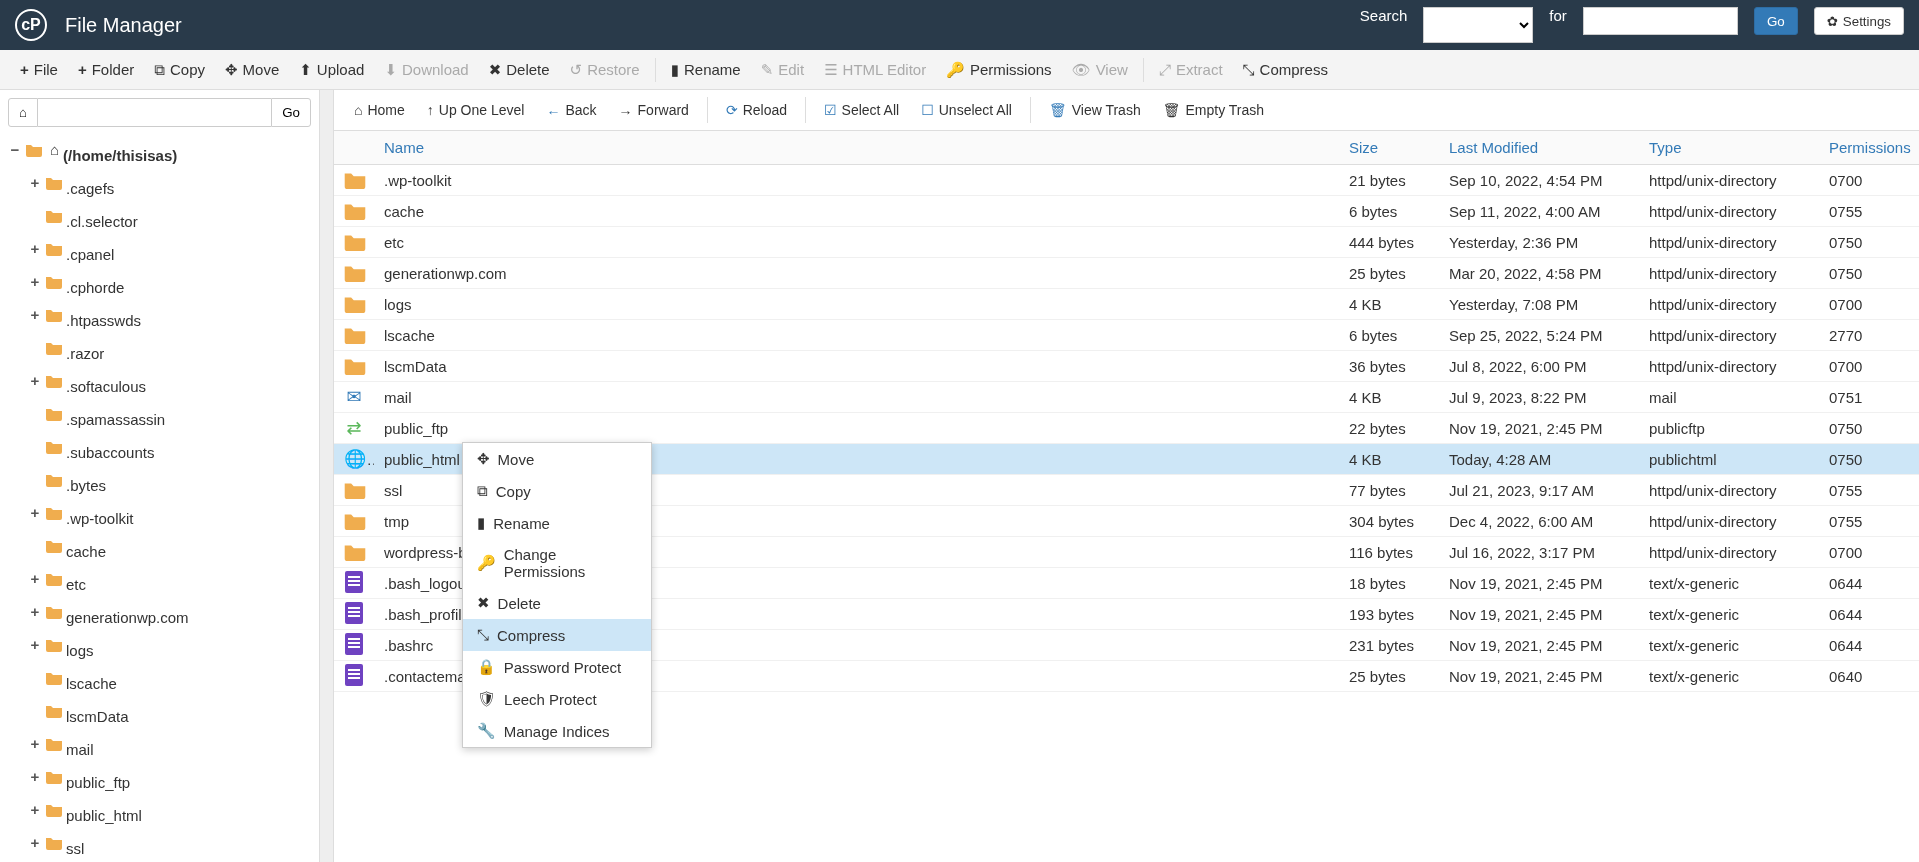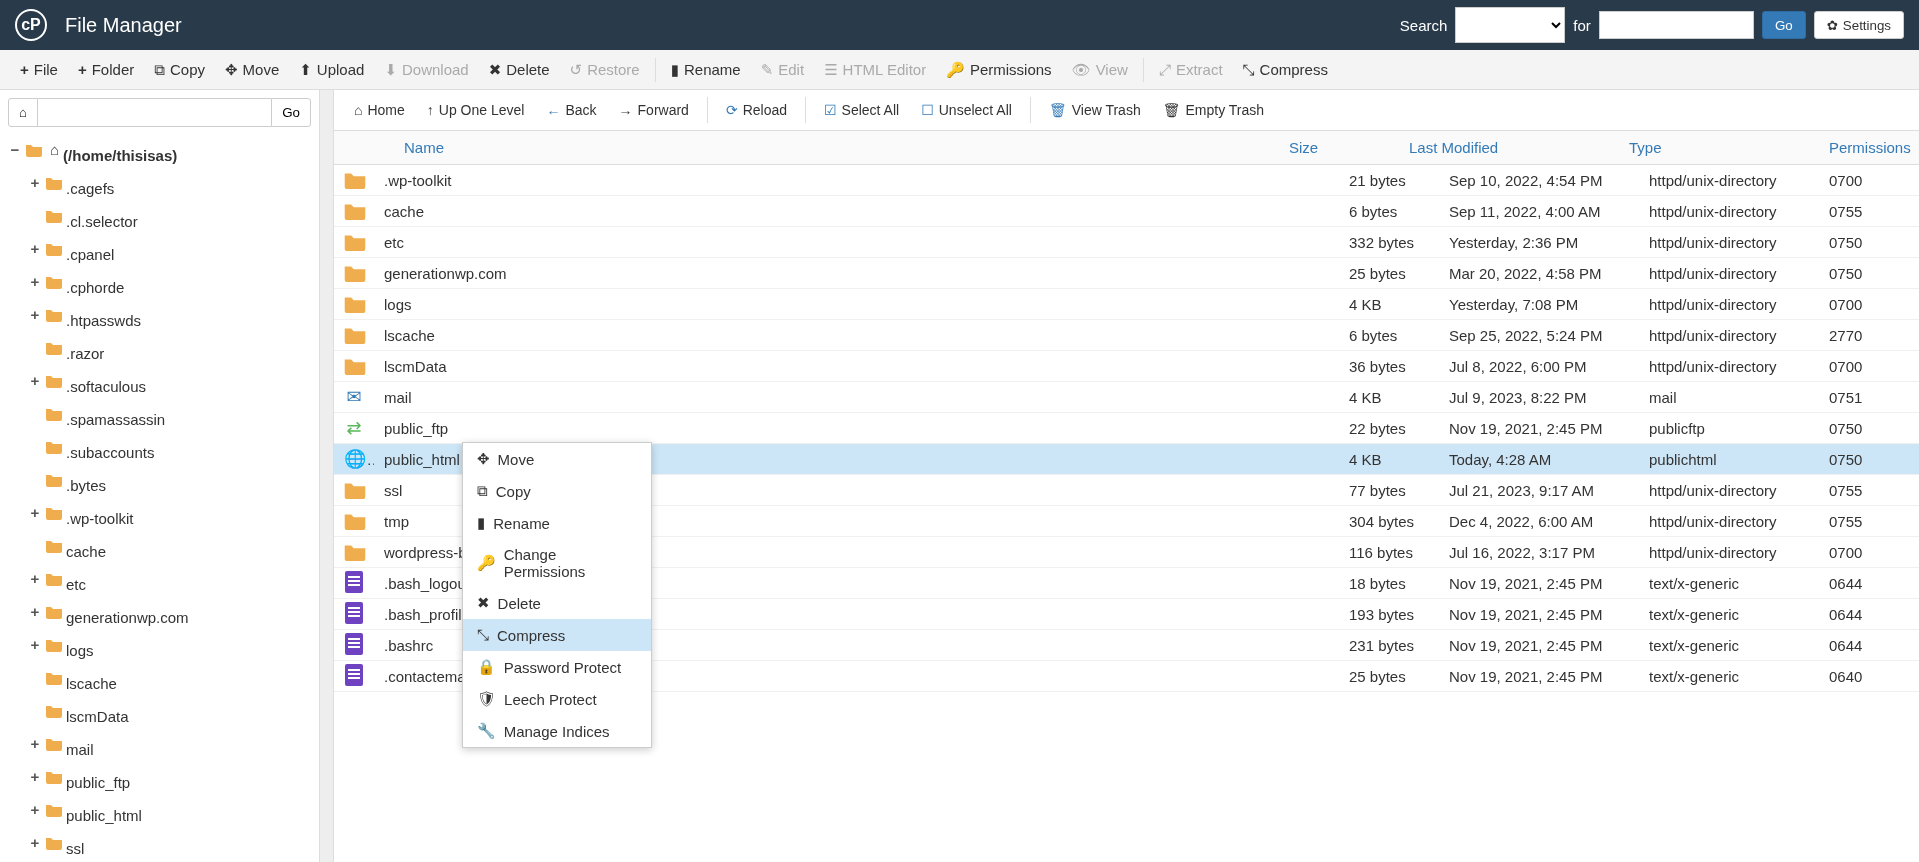--- a/index.html
+++ b/index.html
@@ -2,21 +2,21 @@
 <html><head>
 <meta charset="utf-8">
 <style>
 * { box-sizing: border-box; margin: 0; padding: 0; font-family: -apple-system, BlinkMacSystemFont, "Segoe UI", Helvetica, Arial, sans-serif; }
 body { font-size: 14px; color: #333; overflow: hidden; }
 
 
 .header { background: #293a4a; color: #fff; height: 50px; display: flex; align-items: center; padding: 0 15px; }
 .logo { width: 32px; height: 32px; border: 2px solid #fff; border-radius: 50%; display: flex; align-items: center; justify-content: center; margin-right: 18px; font-weight: bold; font-size: 16px; }
 .app-title { font-size: 20px; font-weight: 400; flex: 1; }
-.search-area { display: flex; align-items: center; gap: 8px; }
+.search-area { display: flex; align-items: flex-start; gap: 16px; }
 .search-label { color: #fff; font-size: 15px; }
 .search-select { background: #fff; border: 1px solid #ccc; height: 28px; padding: 17px 6px; font-size: 13px; }
 .search-input { background: #fff; border: 1px solid #ccc; height: 28px; width: 155px; padding: 2px 6px; }
 .btn-go { background: #337ab7; color: #fff; border: 1px solid #2e6da4; height: 28px; padding: 0 12px; border-radius: 3px; cursor: pointer; }
 .btn-settings { background: #fff; color: #333; border: 1px solid #ccc; height: 28px; padding: 0 12px; border-radius: 3px; cursor: pointer; display: flex; align-items: center; gap: 5px; }
 
 
 .toolbar { background: #f4f4f4; border-bottom: 1px solid #ddd; height: 40px; display: flex; align-items: center; padding: 0 10px; }
 .tool-btn { display: flex; align-items: center; gap: 5px; padding: 5px 10px; color: #333; cursor: pointer; font-size: 15px; }
 .tool-btn.disabled { color: #aaa; cursor: default; }
@@ -45,21 +45,21 @@
 
 
 .sub-toolbar { display: flex; align-items: center; padding: 6px 10px; border-bottom: 1px solid #ddd; gap: 2px; }
 .sub-btn { border: 1px solid #ccc; border-radius: 3px; padding: 6px 10px; cursor: pointer; background: #fff; display: flex; align-items: center; gap: 5px; color: #333; font-size: 14px; }
 .sub-btn .blue { color: #337ab7; }
 .sub-sep { width: 1px; height: 26px; background: #ddd; margin: 0 6px; }
 .sub-btn.nb { border: none; background: transparent; }
 
 
 .table-wrap { flex: 1; overflow: auto; position: relative; }
-.thead { display: flex; background: #fafafa; border-bottom: 1px solid #ddd; position: sticky; top: 0; gap: 20px; }
+.thead { display: flex; background: #fafafa; border-bottom: 1px solid #ddd; position: sticky; top: 0; }
 .th { padding: 8px 10px; color: #337ab7; font-size: 15px; cursor: pointer; }
 .col-icon { width: 40px; }
 .col-name { flex: 1; min-width: 300px; }
 .col-size { width: 100px; }
 .col-mod { width: 200px; }
 .col-type { width: 180px; }
 .col-perm { width: 100px; text-align: left; }
 .trow { display: flex; align-items: center; border-bottom: 1px solid #f0f0f0; height: 31px; }
 .trow.selected { background: #cde6f7; }
 .td { padding: 4px 10px; font-size: 15px; overflow: hidden; text-overflow: ellipsis; white-space: nowrap; }
@@ -466,21 +466,21 @@
             <div class="td col-size">6 bytes</div>
             <div class="td col-mod">Sep 11, 2022, 4:00 AM</div>
             <div class="td col-type">httpd/unix-directory</div>
             <div class="td col-perm">0755</div>
           </div>
           <div class="trow">
             <div class="td file-ico col-icon"><span class="folder-big"><svg width="22" height="18" viewBox="0 0 16 14">
                   <path fill="#f0ad4e" d="M0 2h5l2 2h9v8a2 2 0 0 1-2 2H2a2 2 0 0 1-2-2z"></path>
                 </svg></span></div>
             <div class="td col-name">etc</div>
-            <div class="td col-size">332 bytes</div>
+            <div class="td col-size">444 bytes</div>
             <div class="td col-mod">Yesterday, 2:36 PM</div>
             <div class="td col-type">httpd/unix-directory</div>
             <div class="td col-perm">0750</div>
           </div>
           <div class="trow">
             <div class="td file-ico col-icon"><span class="folder-big"><svg width="22" height="18" viewBox="0 0 16 14">
                   <path fill="#f0ad4e" d="M0 2h5l2 2h9v8a2 2 0 0 1-2 2H2a2 2 0 0 1-2-2z"></path>
                 </svg></span></div>
             <div class="td col-name">generationwp.com</div>
             <div class="td col-size">25 bytes</div>

